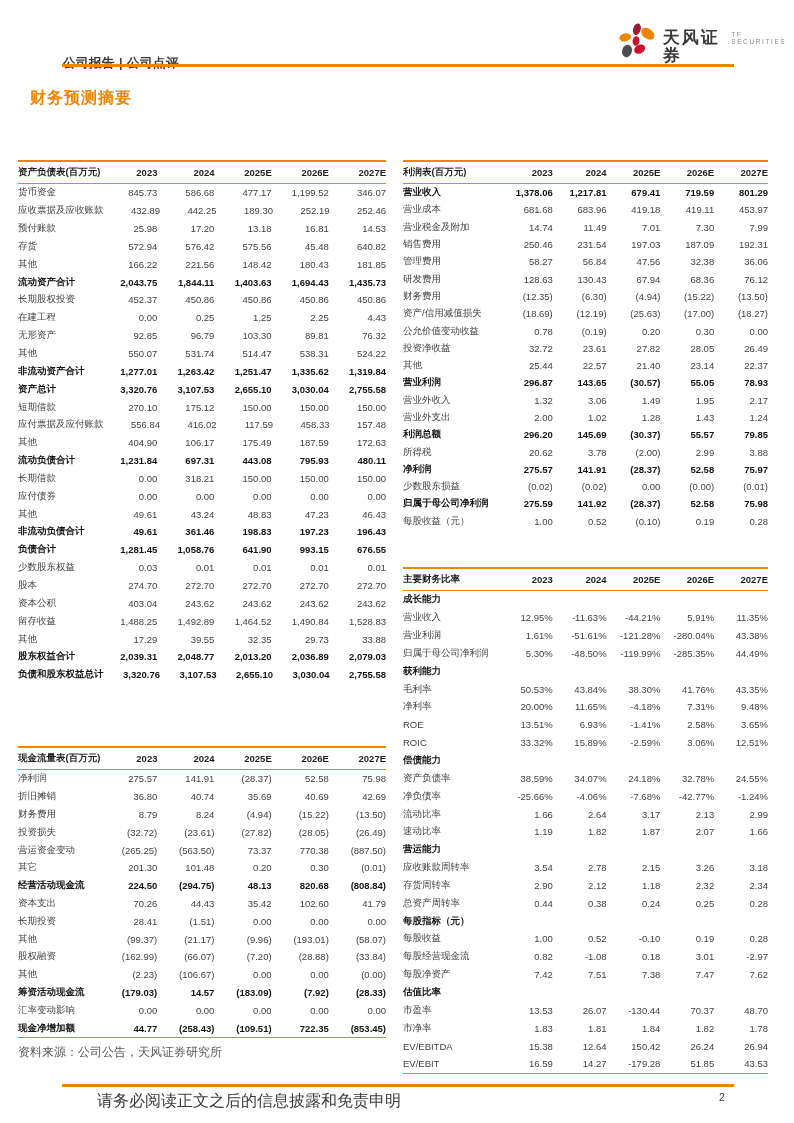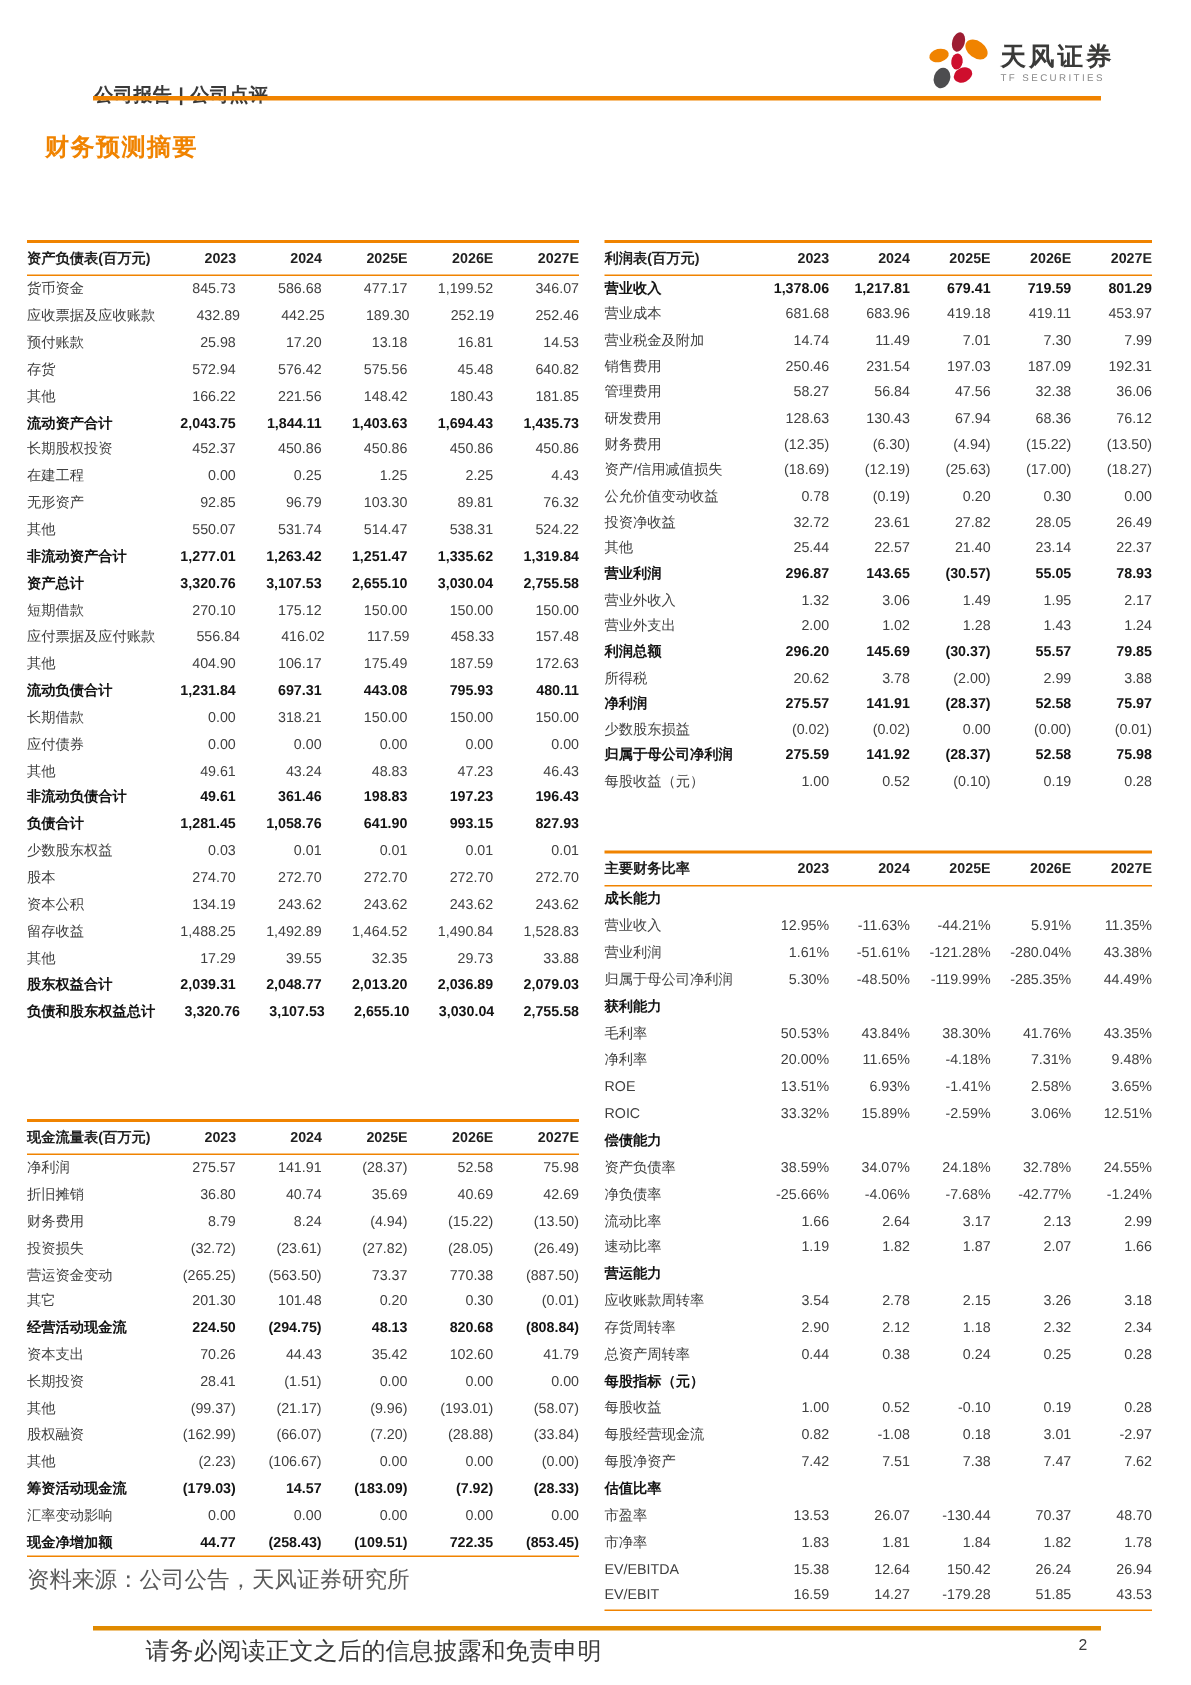--- a/index.html
+++ b/index.html
@@ -2,21 +2,21 @@
 <html><head>
 <meta charset="utf-8">
 <style>
   html,body{margin:0;padding:0;background:#ffffff;}
   .page{position:relative;width:794px;height:1123px;background:#fff;overflow:hidden;
         font-family:"Liberation Sans","DejaVu Sans",sans-serif;color:#3f3f3f;}
   
   .breadcrumb{position:absolute;left:63px;top:55px;font-size:12.5px;font-weight:bold;color:#3a3a3a;letter-spacing:.5px;}
   .header-rule{position:absolute;left:62px;top:64px;width:672px;height:3px;background:#F08300;}
   .logo{position:absolute;left:618px;top:20px;display:flex;align-items:flex-start;gap:5px;}
-  .brand-text{display:flex;flex-direction:column;margin-top:9px;}
+  .brand-text{display:flex;flex-direction:row;margin-top:9px;}
   .brand-cn{font-size:17px;font-weight:bold;color:#3a3a39;letter-spacing:2px;line-height:1.05;}
   .brand-en{font-size:6.5px;color:#8a8a8a;letter-spacing:1.6px;margin-top:2px;}
   
   .page-title{position:absolute;left:30px;top:88px;font-size:16px;font-weight:bold;color:#F08300;letter-spacing:1px;}
   
   .fin-table{position:absolute;font-size:9.5px;color:#3f3f3f;margin-top:32px;}
   .trow{display:flex;align-items:center;}
   .thead{font-weight:bold;color:#1f1f1f;border-top:2.5px solid #F08300;border-bottom:1.5px solid #F08300;height:21px;}
   .tcell{white-space:nowrap;overflow:visible;}
   .lab{text-align:left;}
@@ -26,21 +26,21 @@
   .t-left .lab{flex:0 0 82px;}
   .t-right .lab{flex:0 0 96px;}
   .t-balance{top:128px;} .t-balance .trow:not(.thead){height:17.85px;}
   .t-cash{top:714px;}    .t-cash .trow:not(.thead){height:17.8px;}
   .t-income{top:128px;}  .t-income .trow:not(.thead){height:17.3px;}
   .t-ratios{top:535px;}  .t-ratios .trow:not(.thead){height:17.85px;}
   .rowbold{font-weight:bold;color:#141414;}
   .section .lab{font-weight:bold;color:#141414;}
   .bottom-rule{border-bottom:1.5px solid #F08300;}
   
-  .source-note{position:absolute;left:18px;top:1044px;font-size:15px;color:#595959;}
+  .source-note{position:absolute;left:18px;top:1044px;font-size:12px;color:#595959;}
   .footer-rule{position:absolute;left:62px;top:1084px;width:672px;height:2.5px;background:#E08A00;}
   .footer-text{position:absolute;left:97px;top:1091px;font-size:16px;color:#3a3a3a;}
   .page-num{position:absolute;left:719px;top:1091px;font-size:10.5px;color:#3a3a3a;}
 </style>
 </head>
 <body>
 
 <div class="page">
 
   <div class="breadcrumb">公司报告 | 公司点评</div>
@@ -231,41 +231,41 @@
         <div class="tcell val">198.83</div>
         <div class="tcell val">197.23</div>
         <div class="tcell val">196.43</div>
       </div>
       <div class="trow rowbold">
         <div class="tcell lab">负债合计</div>
         <div class="tcell val">1,281.45</div>
         <div class="tcell val">1,058.76</div>
         <div class="tcell val">641.90</div>
         <div class="tcell val">993.15</div>
-        <div class="tcell val">827.93</div>
+        <div class="tcell val">676.55</div>
       </div>
       <div class="trow">
         <div class="tcell lab">少数股东权益</div>
         <div class="tcell val">0.03</div>
         <div class="tcell val">0.01</div>
         <div class="tcell val">0.01</div>
         <div class="tcell val">0.01</div>
         <div class="tcell val">0.01</div>
       </div>
       <div class="trow">
         <div class="tcell lab">股本</div>
         <div class="tcell val">274.70</div>
         <div class="tcell val">272.70</div>
         <div class="tcell val">272.70</div>
         <div class="tcell val">272.70</div>
         <div class="tcell val">272.70</div>
       </div>
       <div class="trow">
         <div class="tcell lab">资本公积</div>
-        <div class="tcell val">134.19</div>
+        <div class="tcell val">403.04</div>
         <div class="tcell val">243.62</div>
         <div class="tcell val">243.62</div>
         <div class="tcell val">243.62</div>
         <div class="tcell val">243.62</div>
       </div>
       <div class="trow">
         <div class="tcell lab">留存收益</div>
         <div class="tcell val">1,488.25</div>
         <div class="tcell val">1,492.89</div>
         <div class="tcell val">1,464.52</div>

